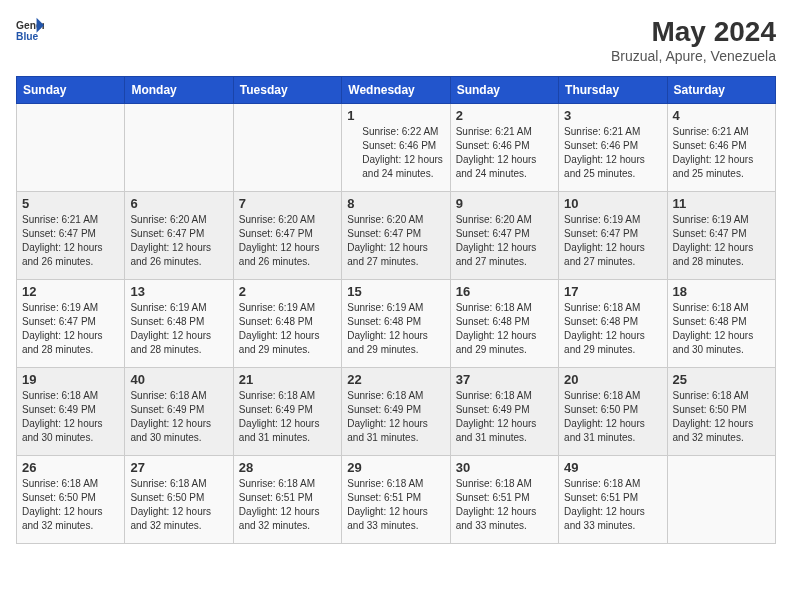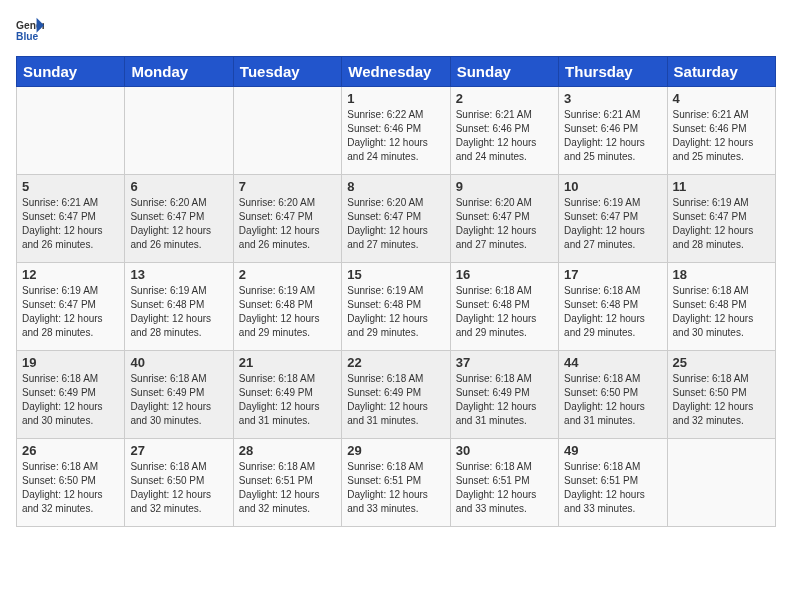--- a/index.html
+++ b/index.html
@@ -40,21 +40,21 @@
     table {
       width: 100%;
       border-collapse: collapse;
       table-layout: fixed;
     }
     thead tr th {
       background-color: #2255cc;
       color: #fff;
       text-align: left;
       padding: 6px 6px;
-      font-size: 15px;
+      font-size: 12px;
       font-weight: bold;
       border: 1px solid #1a44aa;
     }
     tbody tr td {
       border: 1px solid #ccc;
       vertical-align: top;
       padding: 4px 5px;
       font-size: 10.5px;
       color: #333;
       min-height: 80px;
@@ -86,20 +86,22 @@
 
 <div class="header-area">
   <div class="logo">
     <svg class="logo-icon" viewBox="0 0 30 30" xmlns="http://www.w3.org/2000/svg">
       <text x="0" y="14" font-size="11" font-weight="bold" fill="#333">General</text>
       <text x="0" y="26" font-size="11" font-weight="bold" fill="#2255aa">Blue</text>
       <polygon points="22,2 30,10 22,18" fill="#2255aa"></polygon>
     </svg>
   </div>
   <div class="title-area">
+    <div class="month-year">May 2024</div>
+    <div class="location">Bruzual, Apure, Venezuela</div>
   </div>
 </div>
 
 <table>
   <thead>
     <tr>
     <th>Sunday</th>
         <th>Monday</th>
         <th>Tuesday</th>
         <th>Wednesday</th>
@@ -108,21 +110,21 @@
         <th>Saturday</th>
       </tr>
   </thead>
   <tbody id="calendar-body">
   <tr>
         <td class="empty-cell"></td>
         <td class="empty-cell"></td>
         <td class="empty-cell"></td>
         <td>
           <div class="day-number">1</div>
-          <div class="day-info" style="white-space: pre-line;">Sunrise: 6:22 AM
+          <div class="day-info" style="white-space: pre-line; margin-left: 15px;">Sunrise: 6:22 AM
 Sunset: 6:46 PM
 Daylight: 12 hours and 24 minutes.</div>
         </td>
         <td>
           <div class="day-number">2</div>
           <div class="day-info" style="white-space: pre-line;">Sunrise: 6:21 AM
 Sunset: 6:46 PM
 Daylight: 12 hours and 24 minutes.</div>
         </td>
         <td>
@@ -251,21 +253,21 @@
 Sunset: 6:49 PM
 Daylight: 12 hours and 31 minutes.</div>
         </td>
         <td>
           <div class="day-number">37</div>
           <div class="day-info" style="white-space: pre-line;">Sunrise: 6:18 AM
 Sunset: 6:49 PM
 Daylight: 12 hours and 31 minutes.</div>
         </td>
         <td>
-          <div class="day-number">44</div>
+          <div class="day-number">20</div>
           <div class="day-info" style="white-space: pre-line;">Sunrise: 6:18 AM
 Sunset: 6:50 PM
 Daylight: 12 hours and 31 minutes.</div>
         </td>
         <td>
           <div class="day-number">25</div>
           <div class="day-info" style="white-space: pre-line;">Sunrise: 6:18 AM
 Sunset: 6:50 PM
 Daylight: 12 hours and 32 minutes.</div>
         </td>

